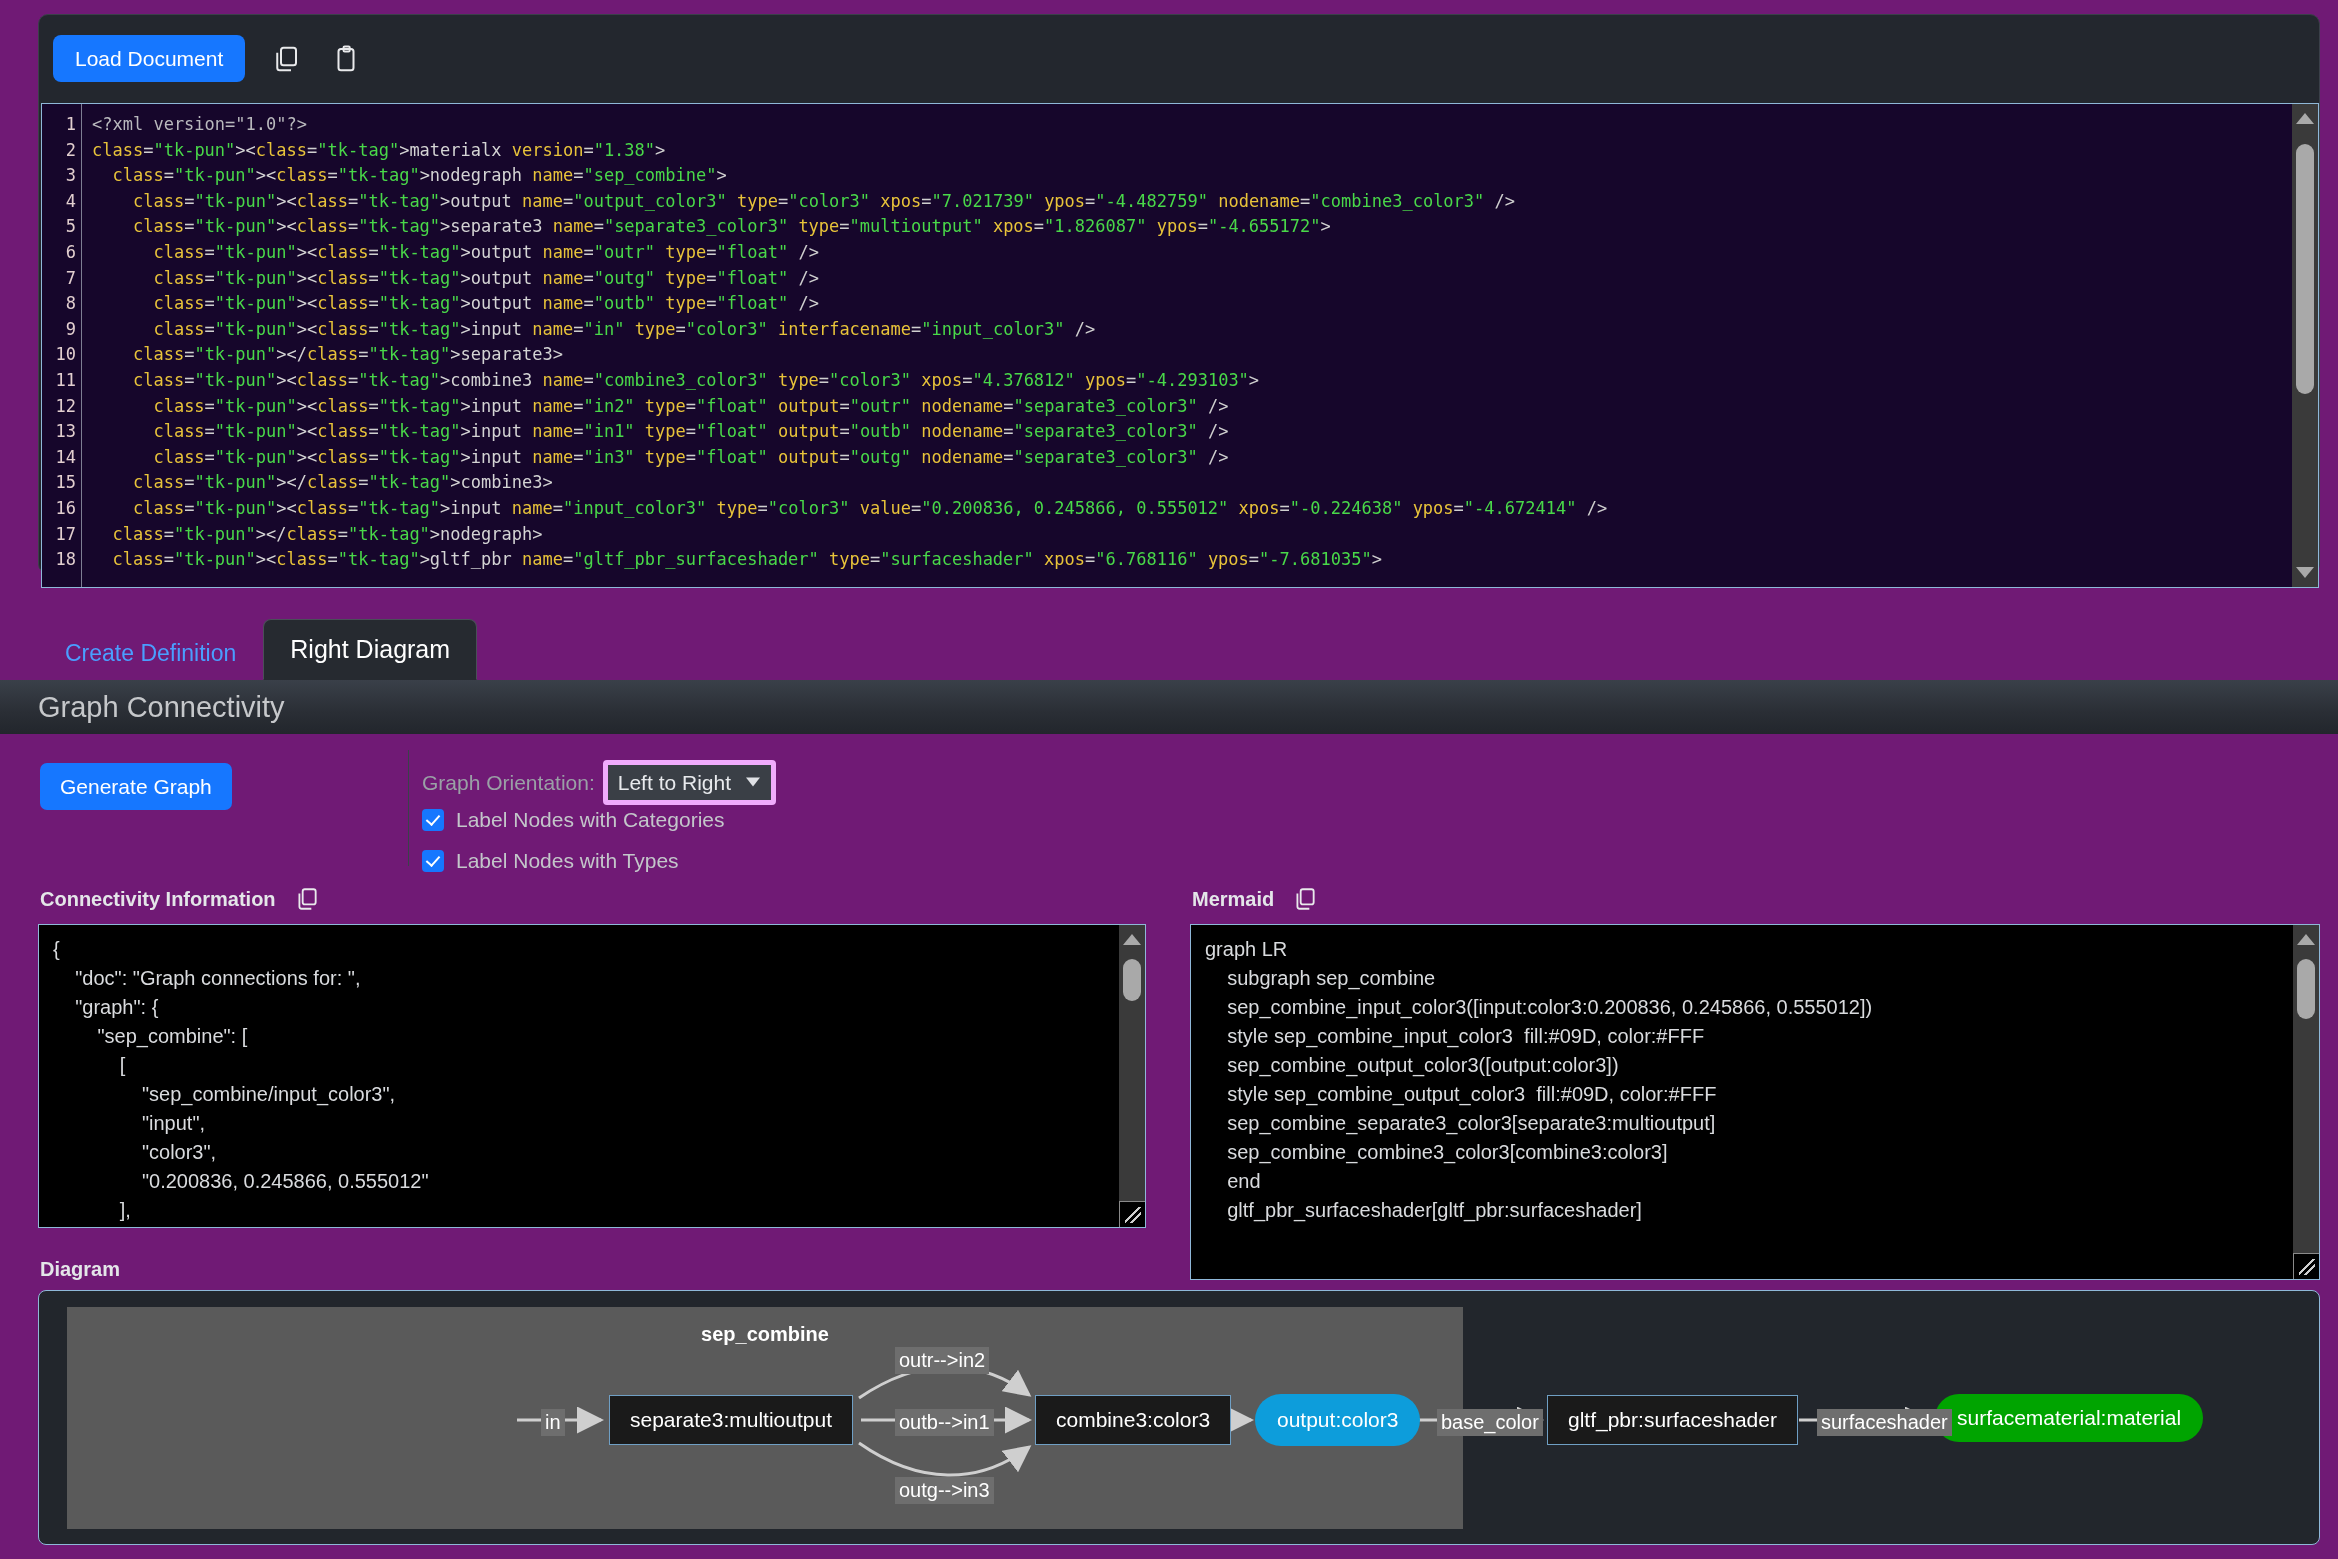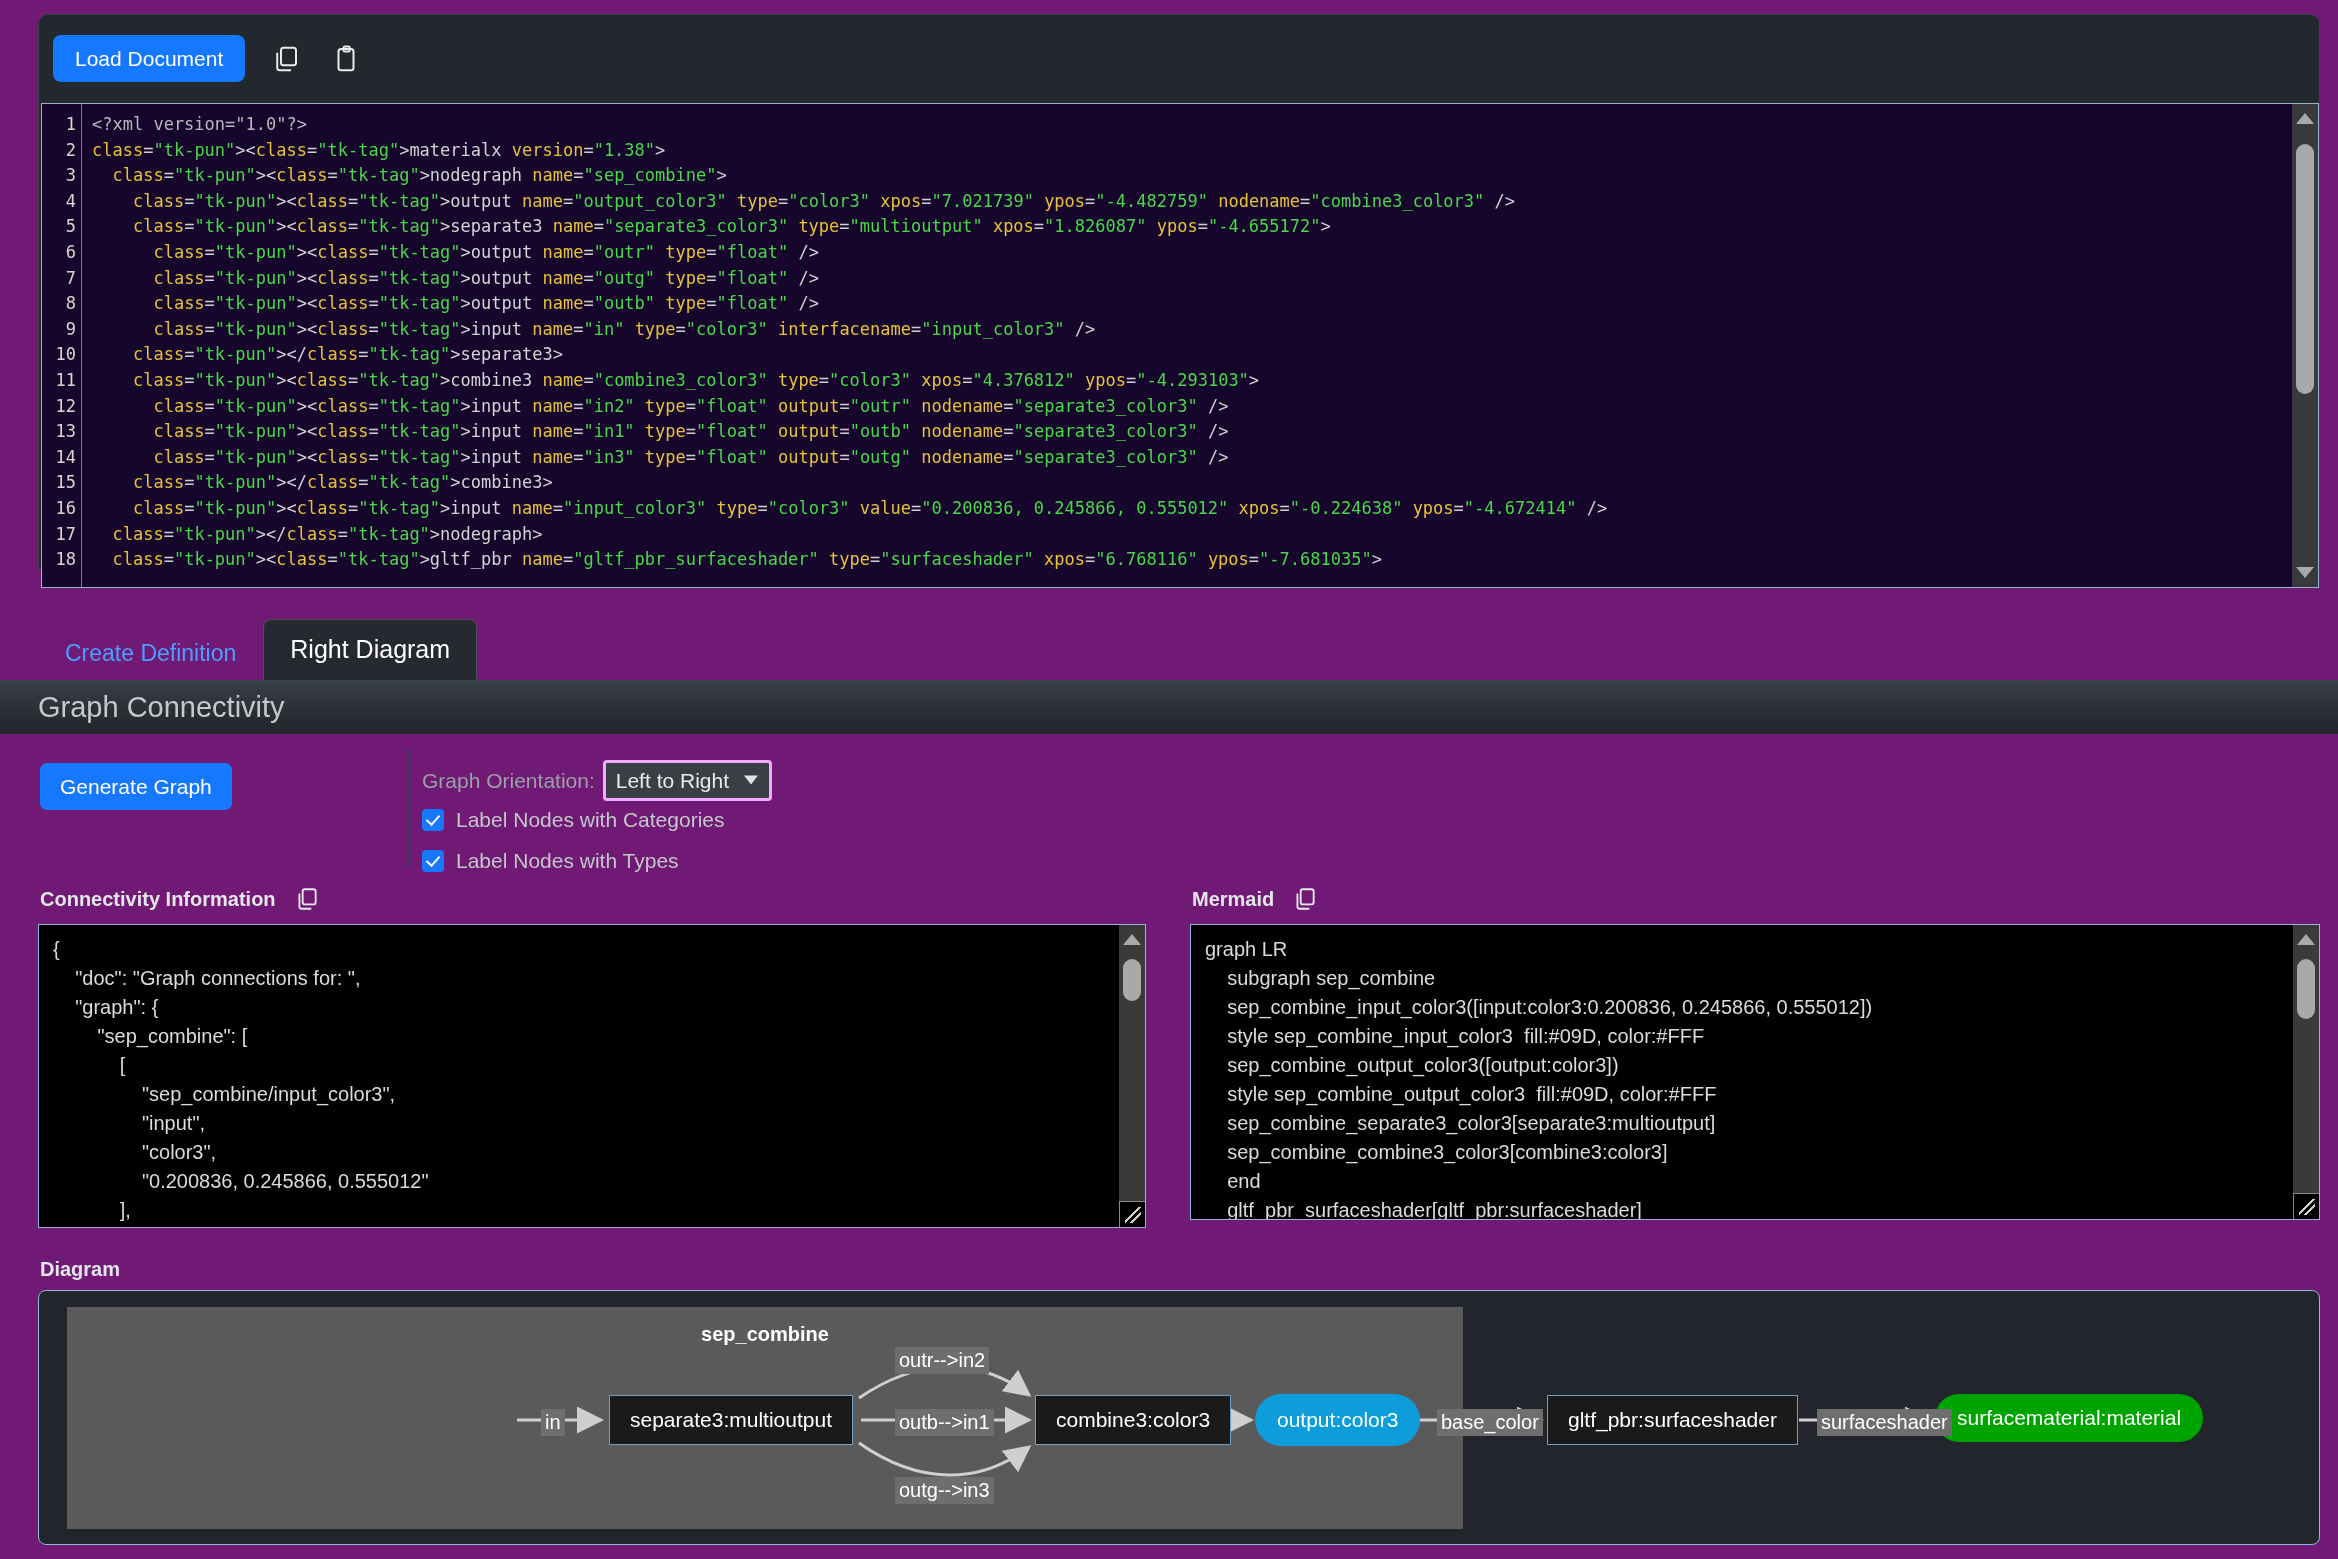--- a/index.html
+++ b/index.html
@@ -178,21 +178,21 @@
   }
   .orient-row {
     position: absolute;
     left: 422px; top: 10px;
     display: flex; align-items: center; gap: 8px;
   }
   .orient-label { color: #9aa0a6; font-size: 21px; }
   .select-box {
     position: relative;
     background: #3a3f46;
-    border: 3px solid #f0abfc;
+    border: 5px solid #f0abfc;
     border-radius: 4px;
     color: #e8eaed;
     font-size: 21px;
     padding: 6px 40px 6px 10px;
     cursor: pointer;
     line-height: 1.1;
   }
   .select-box .chev {
     position: absolute; right: 11px; top: 50%;
     transform: translateY(-60%);
@@ -455,21 +455,21 @@
 
   <div class="panel-label" style="left:1192px; top:884px;">
     <span>Mermaid</span>
     <button class="icon-btn">
       <svg width="26" height="26" viewBox="0 0 24 24" fill="none" stroke="#e9eaec" stroke-width="1.7">
         <rect x="8" y="3" width="12" height="14" rx="2"></rect>
         <path d="M5 7v12a2 2 0 0 0 2 2h9"></path>
       </svg>
     </button>
   </div>
-  <div class="txtbox" style="left:1190px; top:924px; width:1130px; height:296px;">
+  <div class="txtbox" style="left:1190px; top:924px; width:1130px; height:356px;">
     <div class="body">graph LR
     subgraph sep_combine
     sep_combine_input_color3([input:color3:0.200836, 0.245866, 0.555012])
     style sep_combine_input_color3  fill:#09D, color:#FFF
     sep_combine_output_color3([output:color3])
     style sep_combine_output_color3  fill:#09D, color:#FFF
     sep_combine_separate3_color3[separate3:multioutput]
     sep_combine_combine3_color3[combine3:color3]
     end
     gltf_pbr_surfaceshader[gltf_pbr:surfaceshader]</div>

